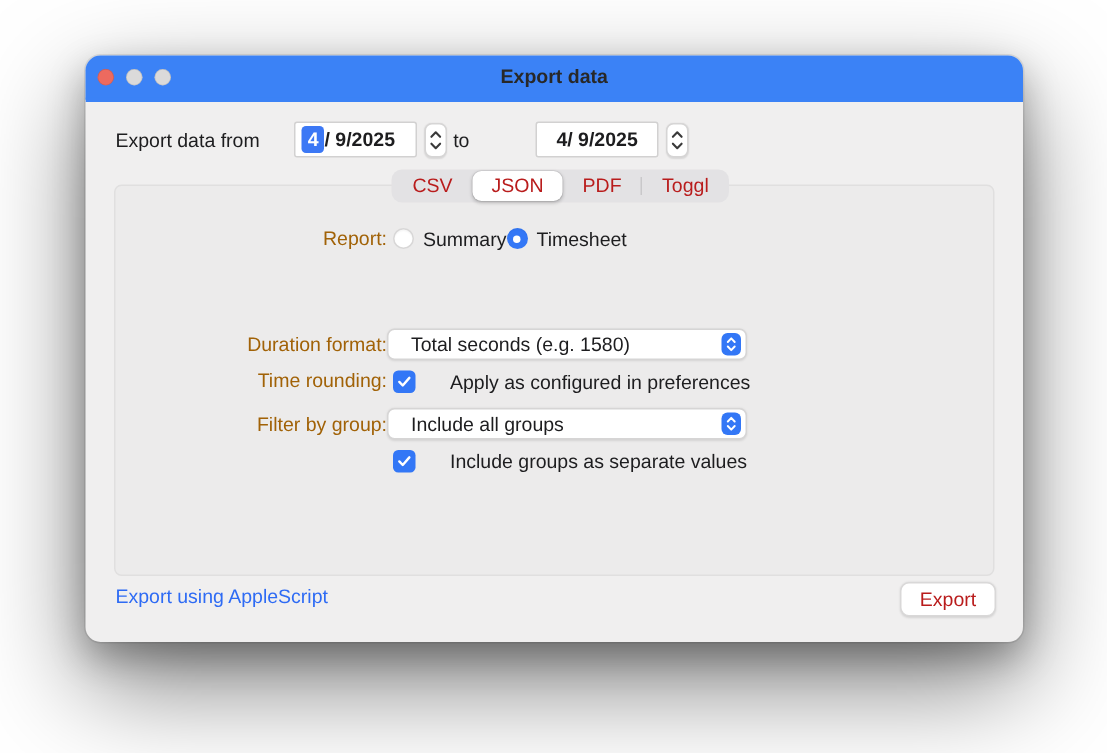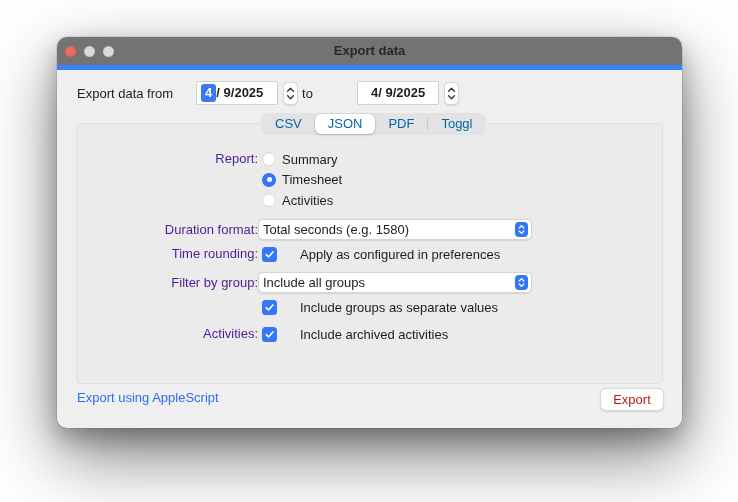--- a/index.html
+++ b/index.html
@@ -13,22 +13,22 @@
   }
   .stage{position:absolute;inset:0;}
   .window{
     position:absolute;left:57px;top:37px;width:625px;height:391px;
     background:#f0efef;border-radius:10px;
     box-shadow:0 0 0 1px rgba(0,0,0,0.08),0 10px 24px rgba(0,0,0,0.28),0 28px 70px rgba(0,0,0,0.5);
   }
   
   .titlebar{
     position:absolute;left:0;top:0;right:0;height:28px;
-    background:#737373;border-radius:10px 10px 0 0;
-    border-bottom:5px solid #3b82f6;
+    background:#3b82f6;border-radius:10px 10px 0 0;
+    border-bottom:3px solid #3b82f6;
   }
   .traffic{position:absolute;left:8px;top:9px;display:flex;gap:8px;}
   .tl{width:11px;height:11px;border-radius:50%;box-shadow:inset 0 0 0 0.5px rgba(0,0,0,0.12);}
   .tl.red{background:var(--traffic-red,#ed6a5f);}
   .tl.gray{background:#dbdada;}
   .wtitle{
     position:absolute;left:0;right:0;top:0;height:28px;line-height:28px;
     text-align:center;font-weight:bold;color:#282828;pointer-events:none;
   }
   
@@ -52,54 +52,54 @@
   }
   .daterow .to{margin:0 8px 0 4px;}
   
   .segctrl{
     position:absolute;left:204px;top:76px;height:22px;z-index:3;
     display:flex;align-items:center;
     background:#e3e2e4;border-radius:7px;padding:0 1px;
   }
   .seg{
     height:20px;line-height:20px;padding:0 13px;border-radius:6px;
-    color:#0369a1;cursor:default;
+    color:#b91c1c;cursor:default;
   }
   .seg.selected{
     background:#ffffff;
     box-shadow:0 0 0 0.5px rgba(0,0,0,0.08),0 1px 2.5px rgba(0,0,0,0.22);
   }
   .segdiv{width:1px;height:12px;background:#c9c8ca;}
   
   .groupbox{
     position:absolute;left:19px;top:86px;width:587px;height:261px;
     box-sizing:border-box;background:#ecebeb;
     border:1px solid #e0dfdf;border-radius:5px;z-index:1;
   }
   
   .frow{position:absolute;left:20px;display:flex;align-items:flex-start;z-index:2;}
-  .frow .flabel{width:181px;text-align:right;flex:none;color:#4c1d95;}
-  .radio-col{display:flex;flex-direction:column;margin-left:4px;}
+  .frow .flabel{width:181px;text-align:right;flex:none;color:#a16207;}
+  .radio-col{display:flex;margin-left:4px;}
   .radio-opt{display:flex;align-items:center;height:20.5px;}
   .radio{
     box-sizing:border-box;width:14px;height:14px;border-radius:50%;flex:none;
     background:#ffffff;border:1px solid #d8d7d7;
     box-shadow:inset 0 1px 1px rgba(0,0,0,0.04);
   }
   .radio.checked{
     background:var(--accent-blue,#3377f6);border:none;
     display:flex;align-items:center;justify-content:center;
   }
   .radio.checked::after{content:"";width:5px;height:5px;border-radius:50%;background:#fff;}
   .radio-opt .optlbl{margin-left:6px;}
   .popup{
-    position:relative;box-sizing:border-box;width:274px;height:21px;margin-left:0px;
+    position:relative;box-sizing:border-box;width:240px;height:21px;margin-left:0px;
     background:#ffffff;border:1px solid #d6d5d5;border-radius:5px;
     box-shadow:0 0.5px 1.5px rgba(0,0,0,0.1);
-    line-height:19px;padding-left:4px;
+    line-height:19px;padding-left:15px;
   }
   .popup .capsule{
     position:absolute;right:3px;top:2px;width:13px;height:15px;
     background:var(--accent-blue,#3377f6);border-radius:4px;
     display:flex;align-items:center;justify-content:center;
   }
   .check-row{display:flex;align-items:center;margin-left:4px;height:16px;gap:16px;}
   .checkbox{
     box-sizing:border-box;width:15px;height:15px;border-radius:3.5px;flex:none;
     background:#ffffff;border:1px solid #d8d7d7;
@@ -177,24 +177,20 @@
       <div class="flabel">Report:</div>
       <div class="radio-col">
         <div class="radio-opt">
           <span class="radio"></span>
           <span class="optlbl">Summary</span>
         </div>
         <div class="radio-opt">
           <span class="radio checked"></span>
           <span class="optlbl">Timesheet</span>
         </div>
-        <div class="radio-opt">
-          <span class="radio"></span>
-          <span class="optlbl">Activities</span>
-        </div>
       </div>
     </div>
 
     <div class="frow row-duration">
       <div class="flabel">Duration format:</div>
       <div class="popup">
         <span>Total seconds (e.g. 1580)</span>
         <span class="capsule">
           <svg width="7" height="11" viewBox="0 0 7 11">
               <path d="M1.2 4 L3.5 1.6 L5.8 4" stroke="#ffffff" stroke-width="1.3" fill="none" stroke-linecap="round" stroke-linejoin="round"></path>
@@ -234,29 +230,18 @@
       <div class="check-row">
         <span class="checkbox checked">
           <svg width="11" height="11" viewBox="0 0 11 11">
               <path d="M2.2 5.6 L4.5 8 L8.9 2.9" stroke="#ffffff" stroke-width="1.6" fill="none" stroke-linecap="round" stroke-linejoin="round"></path>
             </svg>
         </span>
         <span class="optlbl">Include groups as separate values</span>
       </div>
     </div>
 
-    <div class="frow row-activities">
-      <div class="flabel">Activities:</div>
-      <div class="check-row">
-        <span class="checkbox checked">
-          <svg width="11" height="11" viewBox="0 0 11 11">
-              <path d="M2.2 5.6 L4.5 8 L8.9 2.9" stroke="#ffffff" stroke-width="1.6" fill="none" stroke-linecap="round" stroke-linejoin="round"></path>
-            </svg>
-        </span>
-        <span class="optlbl">Include archived activities</span>
-      </div>
-    </div>
 
     <div class="applescript-link">Export using AppleScript</div>
     <div class="export-btn">Export</div>
 
   </div>
 </div>
 
 </body></html>

